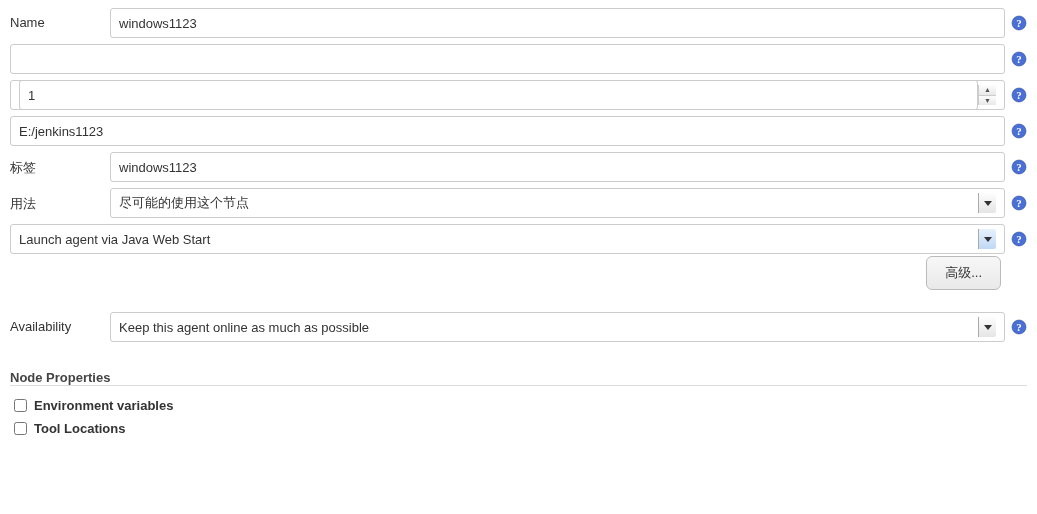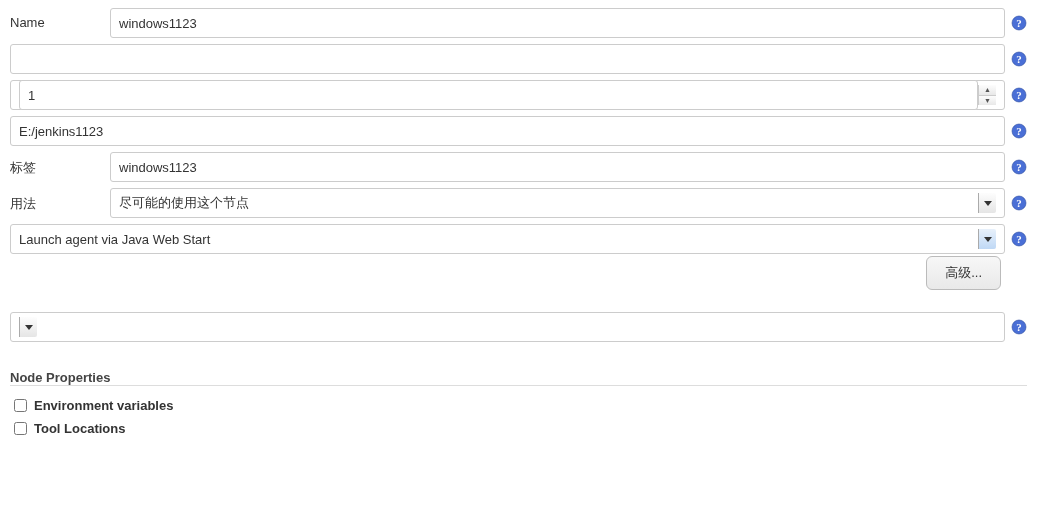--- a/index.html
+++ b/index.html
@@ -272,22 +272,24 @@
         </svg>
     </span>
   </div>
 </div>
 
 <div class="button-row">
   <button class="btn">高级...</button>
 </div>
 
 <div class="form-row">
+  <div class="form-label">Availability</div>
   <div class="form-control">
     <div class="select-wrap">
+      <span class="select-text">Keep this agent online as much as possible</span>
       <div class="select-arrow">
         <svg viewBox="0 0 8 5">
             <polygon points="0,0 8,0 4,5" fill="#333"></polygon>
           </svg>
       </div>
     </div>
     <span class="help-icon">
       <svg viewBox="0 0 16 16">
           <circle cx="8" cy="8" r="7" fill="#4a6fd6" stroke="#2e4ea0" stroke-width="0.6"></circle>
           <text x="8" y="12" text-anchor="middle" font-size="11" font-weight="bold" fill="#fff" font-family="Georgia,serif">?</text>

